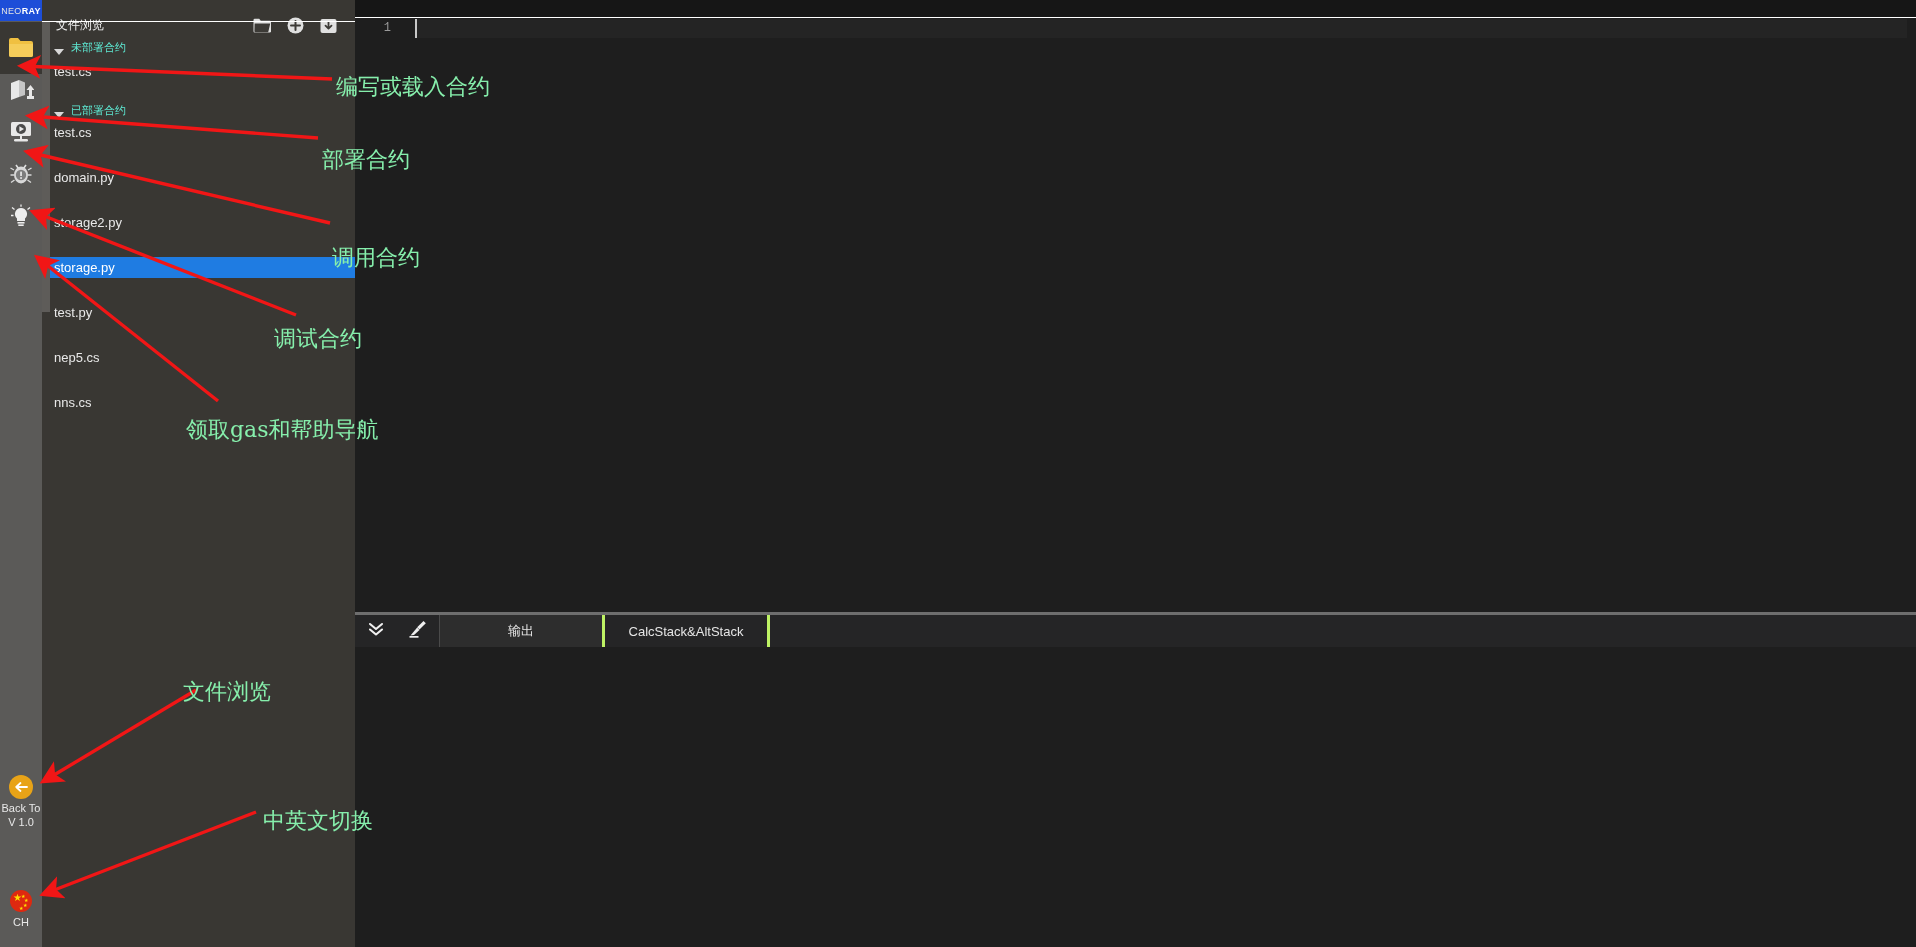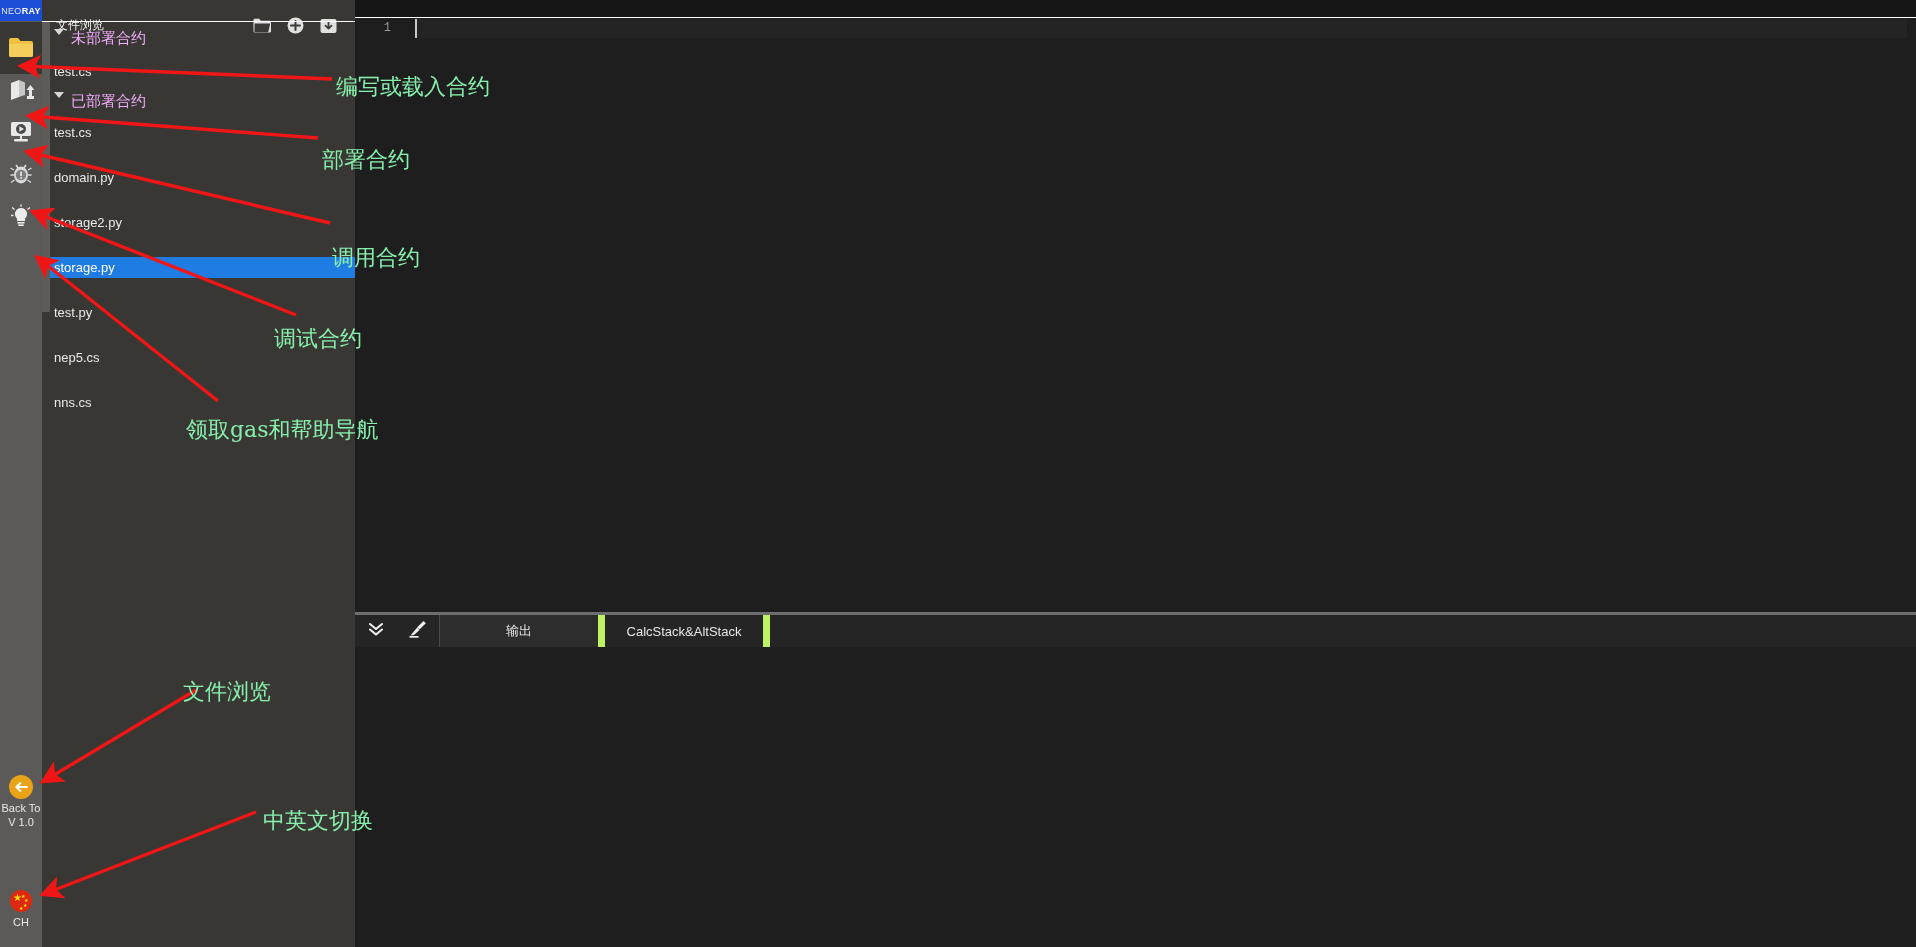--- a/index.html
+++ b/index.html
@@ -86,22 +86,22 @@
     position: absolute; left: 0; top: 21px;
     width: 313px; height: 926px;
     border-top: 1px solid #ffffff;
     overflow: hidden;
   }
   .tree-scroll {
     position: absolute; left: 0; top: 0; width: 8px; height: 290px;
     background: #5e5c59;
   }
   .tree-group-label {
-    color: #f0abfc; font-size: 15px;
-    height: 26px; display: flex; align-items: flex-start;
+    color: #5eead4; font-size: 11px;
+    height: 26px; display: flex; align-items: flex-end;
     padding-left: 12px;
   }
   .tri {
     display: inline-block; width: 0; height: 0;
     border-left: 5px solid transparent;
     border-right: 5px solid transparent;
     border-top: 6px solid #d8d8d8;
     margin-right: 7px;
   }
   .tree-file {
@@ -157,21 +157,21 @@
     display: flex; align-items: stretch;
   }
   .panel-icons {
     width: 85px; display: flex; align-items: center; justify-content: space-around;
     border-right: 1px solid #4a4a4a;
     background: #252526;
   }
   .panel-tab {
     display: flex; align-items: center; justify-content: center;
     font-size: 13px; color: #e6e6e6;
-    border-right: 7px solid #bef264;
+    border-right: 3px solid #bef264;
     background: #252526;
   }
   .panel-tab.t-output { width: 165px; background: #2d2d2d; }
   .panel-tab.t-calc   { width: 165px; }
   .panel-tab.t-rest   { flex: 1; border-right: none; }
   .panel-content {
     position: absolute; left: 0; top: 32px;
     width: 1561px; height: 300px; background: #1e1e1e;
   }
 

